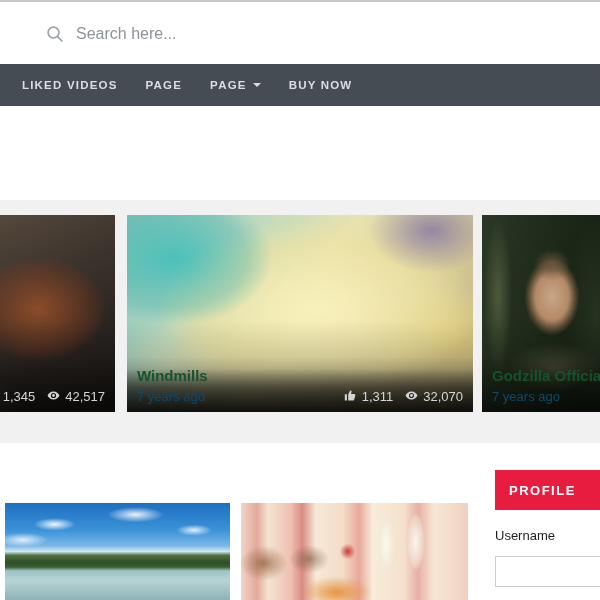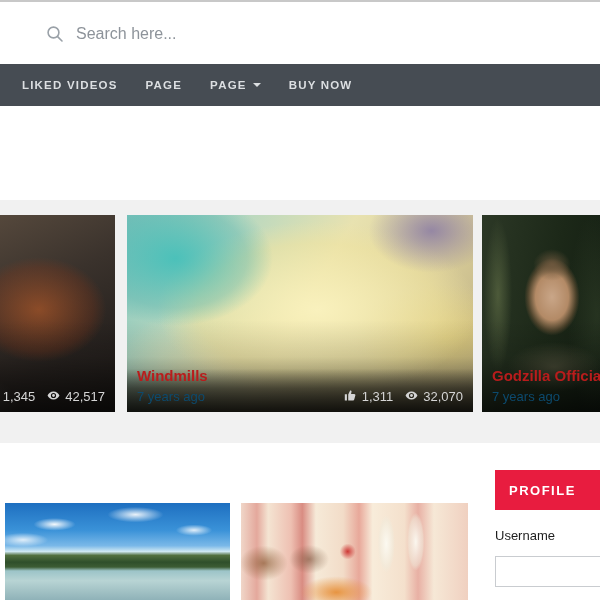--- a/index.html
+++ b/index.html
@@ -74,21 +74,21 @@
     radial-gradient(ellipse 20px 110px at 16px 80px, rgba(135,150,95,.4), rgba(0,0,0,0) 70%),
     radial-gradient(ellipse 40px 140px at 115px 100px, rgba(55,70,45,.5), rgba(0,0,0,0) 75%),
     linear-gradient(100deg, #2c3826 0%, #1c2818 22%, #101a10 45%, #0c140d 70%, #15200f 100%);
   }
 
   .card-shade {
     position:absolute; left:0; right:0; bottom:0; height:92px;
     background:linear-gradient(180deg, rgba(0,0,0,0) 0%, rgba(0,0,0,.12) 40%, rgba(0,0,0,.68) 100%);
   }
   .card-title {
-    position:absolute; left:10px; bottom:28px; color:#b91c1c;
+    position:absolute; left:10px; bottom:28px; color:#14532d;
     font-size:15px; font-weight:bold; white-space:nowrap;
   }
   .card-age {
     position:absolute; left:10px; bottom:8px; color:#0c4a6e; font-size:13px; white-space:nowrap;
   }
   .card-stats {
     position:absolute; right:10px; bottom:8px; display:flex; align-items:center; gap:12px;
     color:#d5d5d5; font-size:13px; white-space:nowrap;
   }
   .stat { display:flex; align-items:flex-start; gap:5px; }

